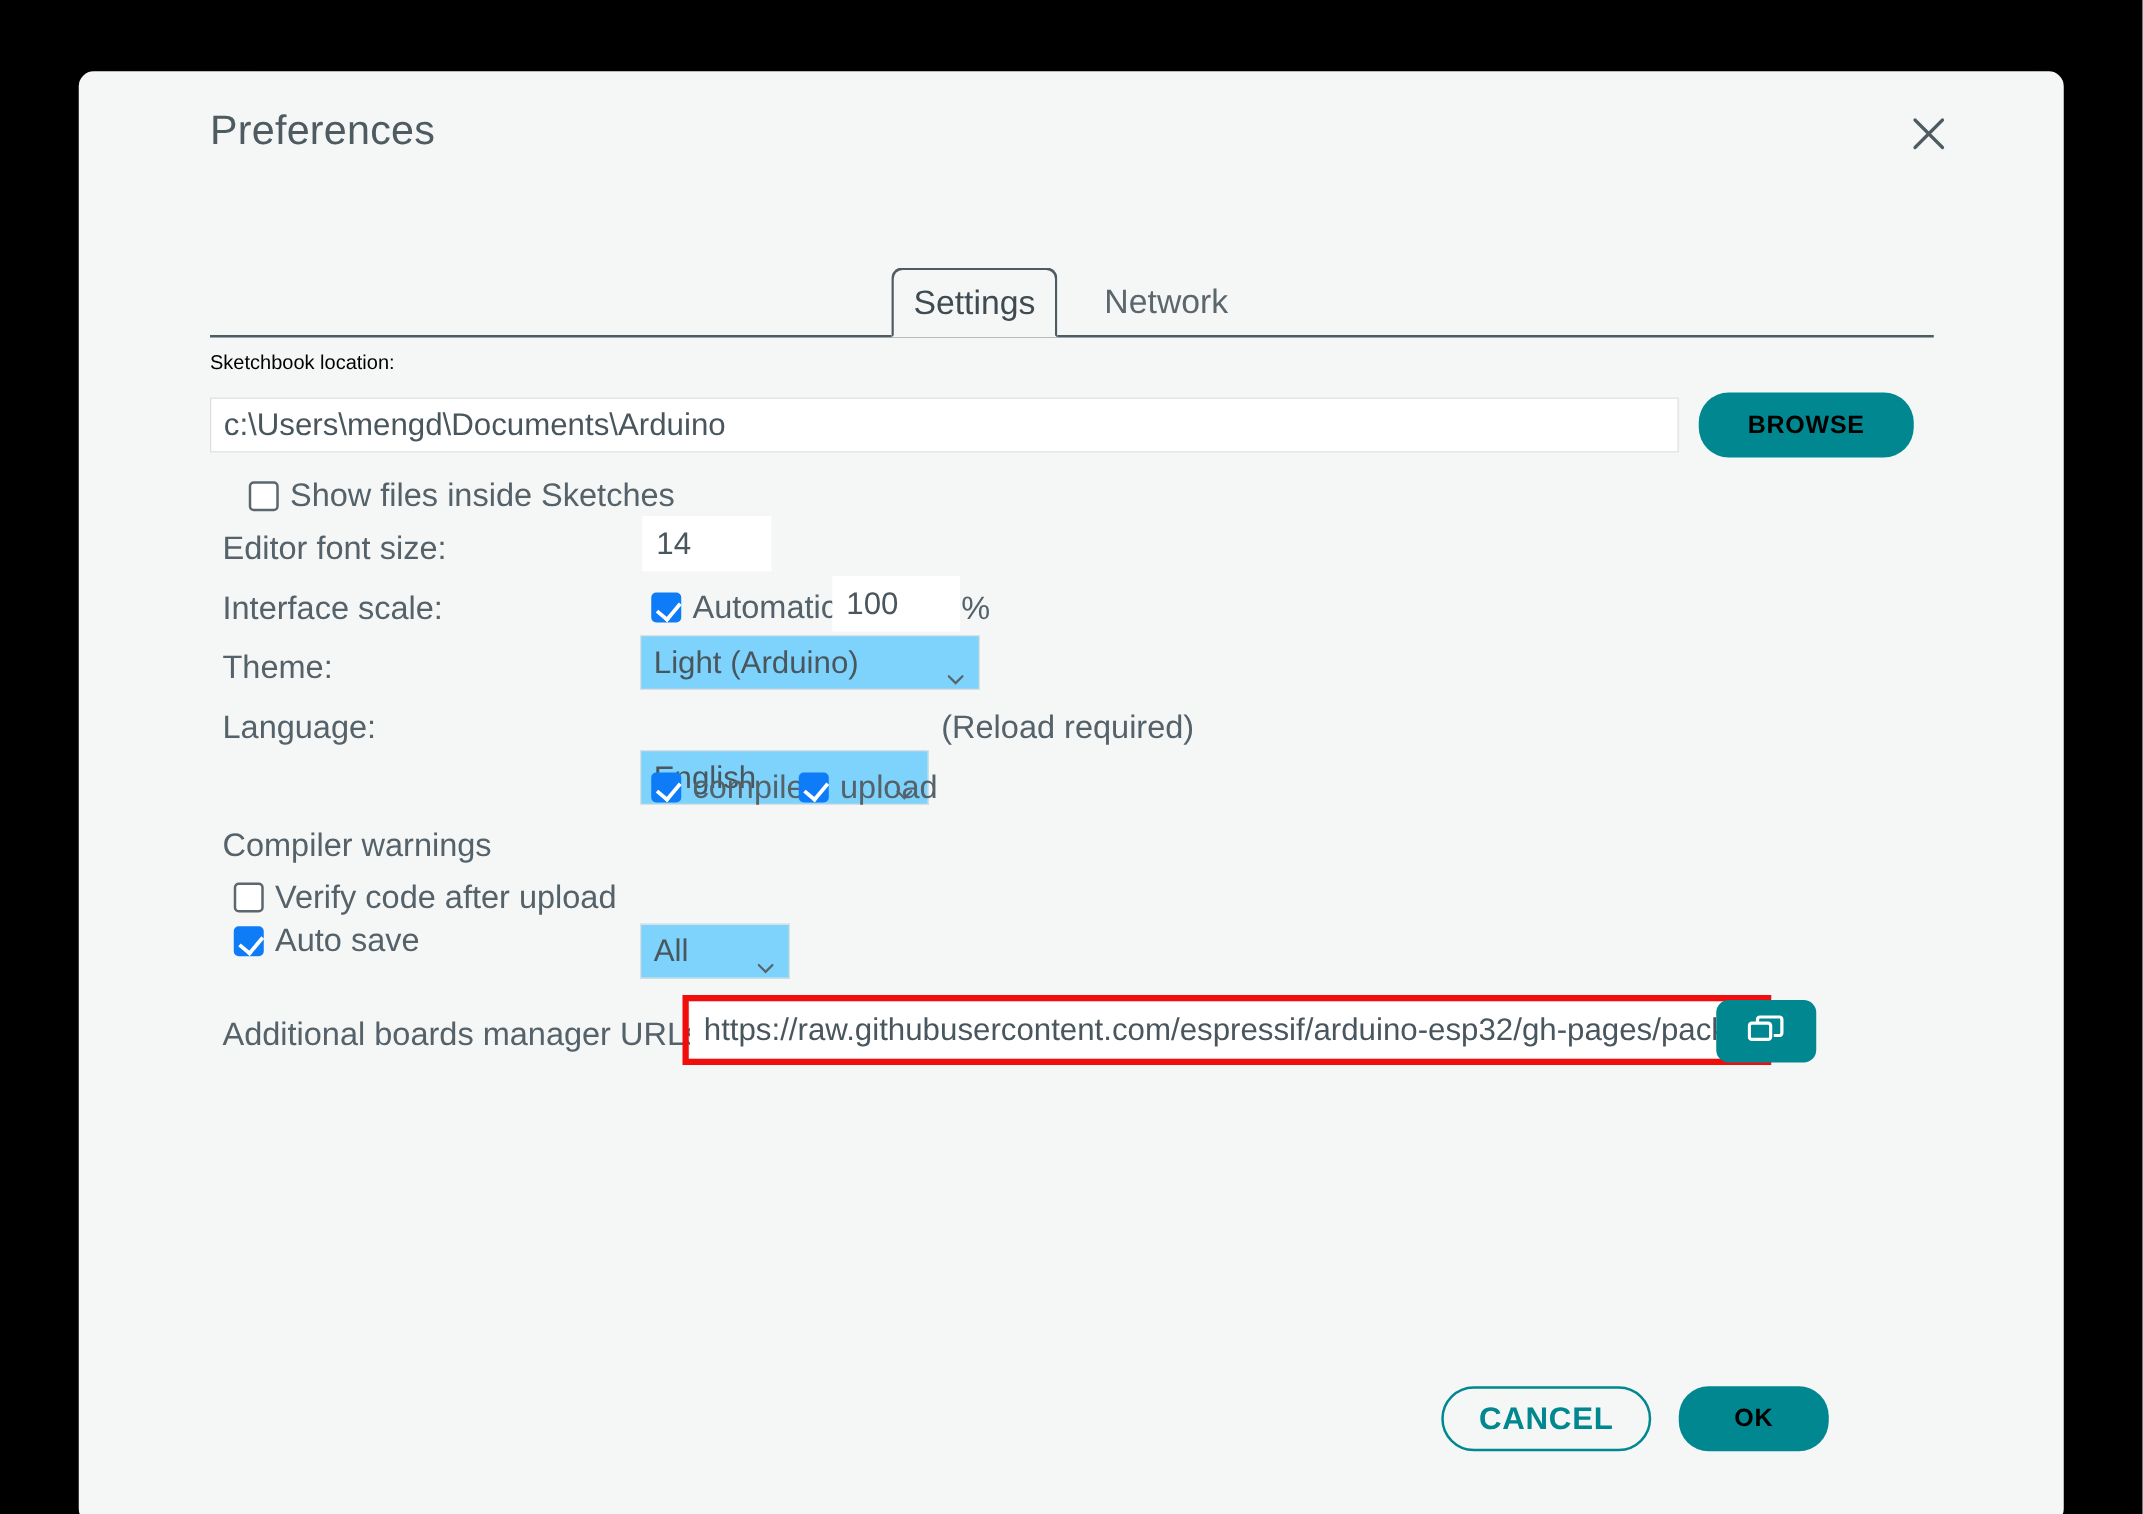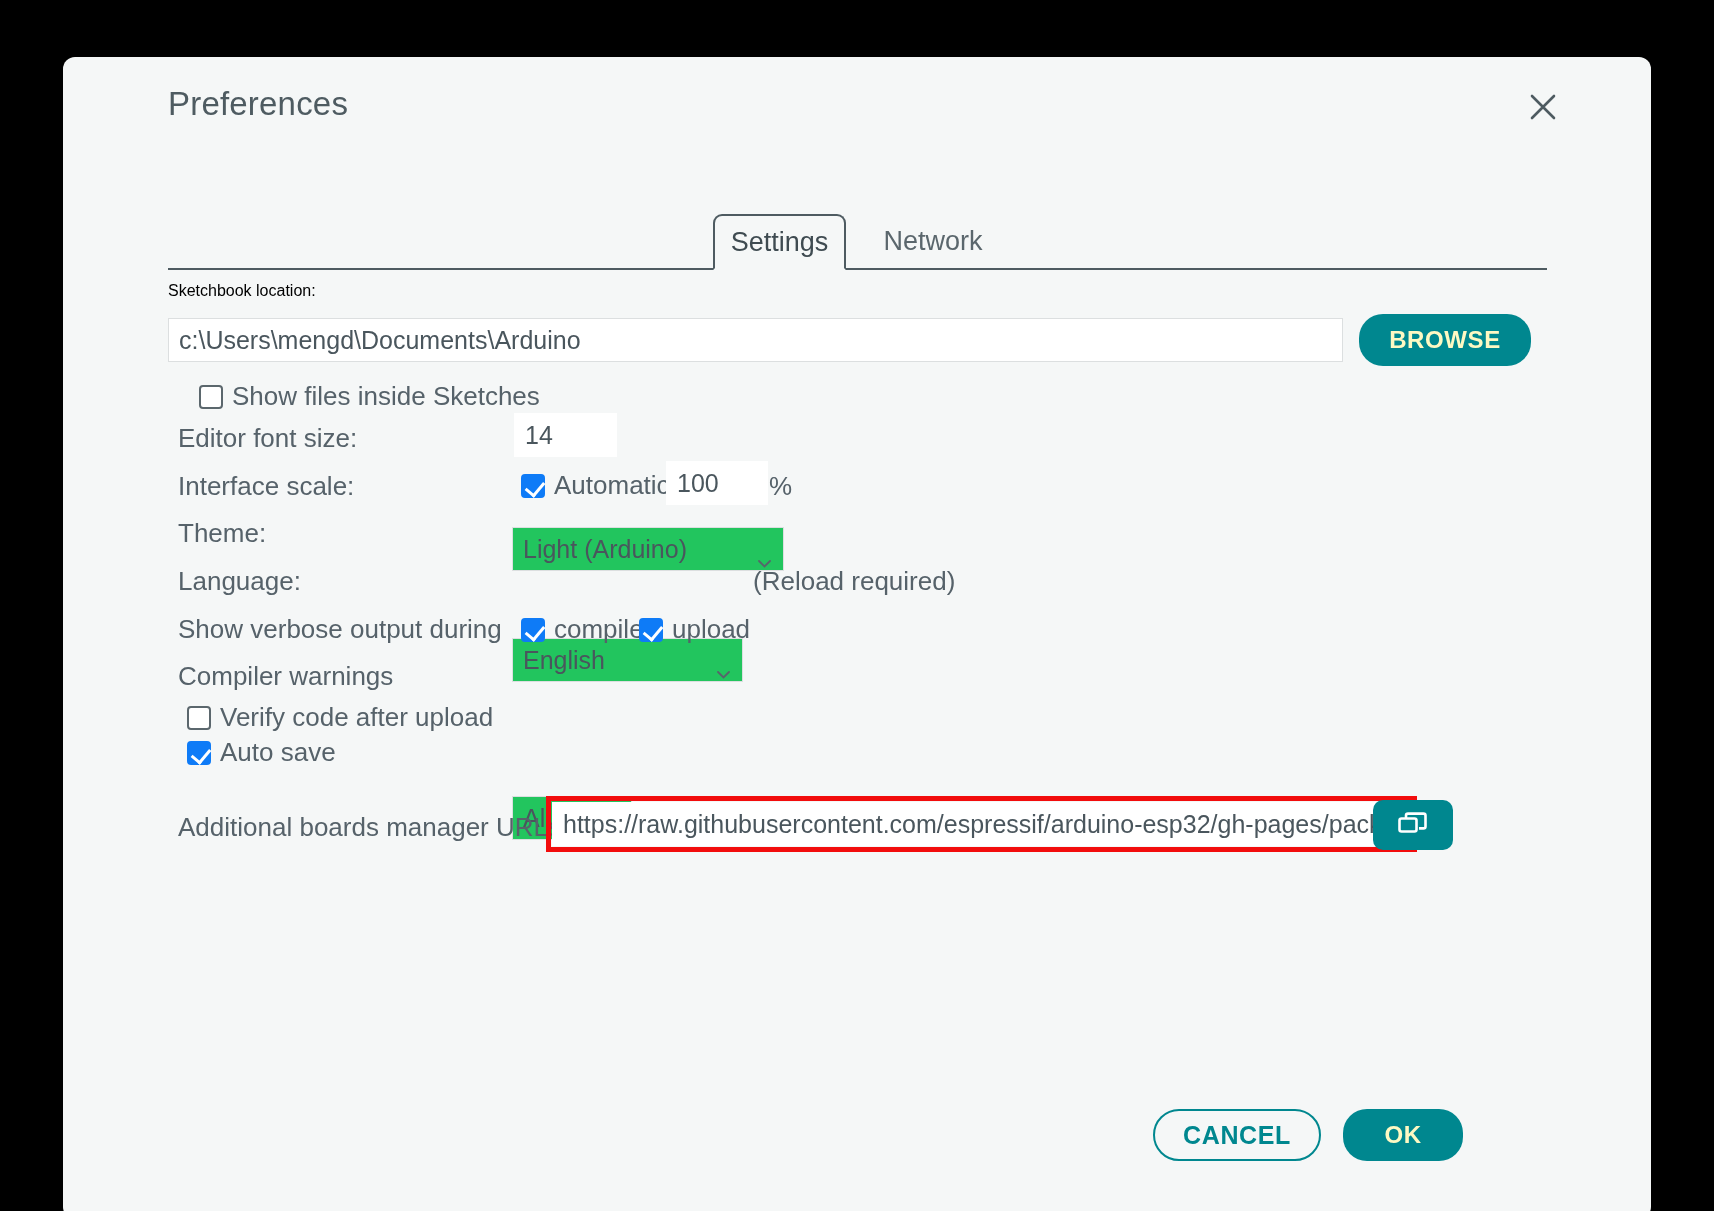--- a/index.html
+++ b/index.html
@@ -78,24 +78,24 @@
     font-family:"Liberation Sans", sans-serif;
     font-size:25px;color:#4a565d;
     padding:16px 10px;
     display:flex;align-items:center;
     overflow:hidden;
     white-space:nowrap;
   }
 
   .btn-filled{
     background:#00878f;
-    color:#fef9c3;
+    color:#000000;
     border:none;border-radius:24px;
     font-family:"Liberation Sans", sans-serif;
-    font-size:24px;font-weight:bold;
+    font-size:20px;font-weight:bold;
     letter-spacing:.6px;
     display:flex;align-items:center;justify-content:center;
     cursor:pointer;
   }
   .btn-outline{
     background:#f5f7f7;
     color:#00878f;
     border:2px solid #00878f;border-radius:26px;
     font-family:"Liberation Sans", sans-serif;
     font-size:25px;font-weight:bold;
@@ -119,29 +119,28 @@
   .cb.on:after{
     content:"";position:absolute;
     left:6px;top:2px;width:9px;height:15px;
     border:solid #ffffff;border-width:0 3px 3px 0;
     transform:rotate(40deg);
   }
   .cb-row{display:flex;align-items:center;gap:9px;}
   .cb-label{font-size:26px;color:#56626a;white-space:nowrap;}
 
   .select{
-    background:#22c55e;
+    background:#7dd3fc;
     border:1px solid #dcdfe0;
     box-sizing:border-box;
     display:flex;align-items:center;
     padding:0 10px;
     font-size:25px;color:#4a565d;
     cursor:pointer;
     position:relative;
-    margin-top:19px;
   }
   .select .chev{
     position:absolute;right:12px;top:50%;
     width:13px;height:8px;margin-top:-4px;
   }
 
   .highlight-box{
     position:absolute;
     border:5px solid #f20d0d;
     box-sizing:border-box;
@@ -224,21 +223,20 @@
     <div class="row select" style="left:449px;top:274px;width:231px;height:44px;">
       <span>English</span>
       <span class="chev">
         <svg width="13" height="8" viewBox="0 0 13 8">
             <path d="M1 1 L6.5 6.5 L12 1" stroke="#58646b" stroke-width="1.8" fill="none" stroke-linecap="round"></path>
           </svg>
       </span>
     </div>
     <div class="row label" style="left:690px;top:284px;">(Reload required)</div>
 
-    <div class="row label" style="left:115px;top:332px;">Show verbose output during</div>
     <div class="row cb-row" style="left:458px;top:332px;">
       <span class="cb on"></span>
       <span class="cb-label">compile</span>
     </div>
     <div class="row cb-row" style="left:576px;top:332px;">
       <span class="cb on"></span>
       <span class="cb-label">upload</span>
     </div>
 
     <div class="row label" style="left:115px;top:379px;">Compiler warnings</div>

